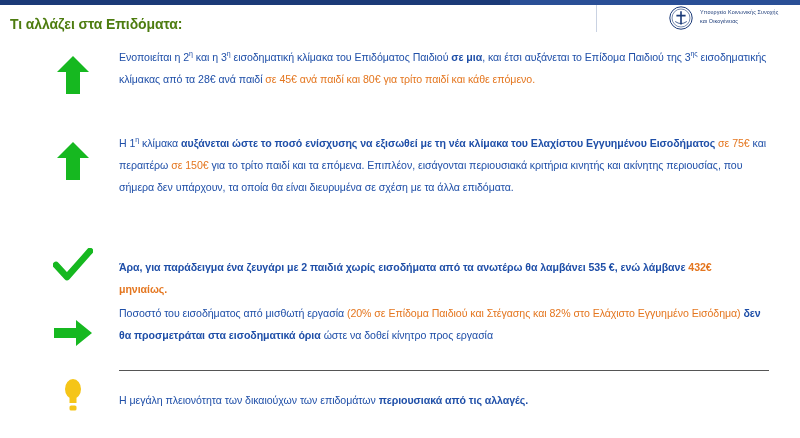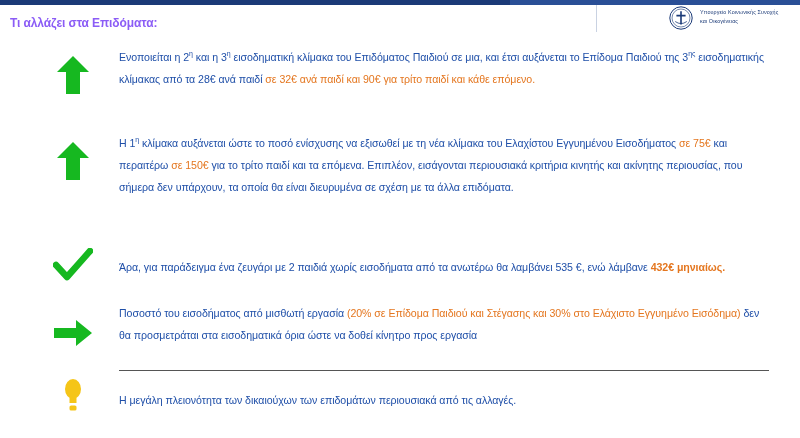--- a/index.html
+++ b/index.html
@@ -73,23 +73,23 @@
     color: #1b3a77;
     letter-spacing: 0.1px;
     white-space: nowrap;
   }
 
   
   .slide-title {
     position: absolute;
     top: 16px;
     left: 10px;
-    font-size: 12px;
+    font-size: 14px;
     font-weight: bold;
-    color: #8b5cf6;
+    color: #4d7c0f;
     letter-spacing: -0.1px;
   }
 
   
   .content {
     position: absolute;
     top: 40px;
     left: 0;
     width: 800px;
   }
@@ -100,21 +100,21 @@
     text-align: center;
   }
 
   .para {
     position: absolute;
     color: #1f4fa8;
     font-size: 10.6px;
     line-height: 22px;
     letter-spacing: -0.05px;
   }
-  .para b { font-weight: normal; margin-top: 42px; }
+  .para b { font-weight: bold; margin-top: 42px; }
   .para .orange { color: #e4761f; }
   .para .orange-b { color: #e4761f; font-weight: bold; }
   .para sup {
     font-size: 7px;
     vertical-align: super;
     line-height: 0;
   }
 
   .underline-rule {
     position: absolute;
@@ -155,42 +155,42 @@
 
 <div class="slide-title">Τι αλλάζει στα Επιδόματα:</div>
 
 <div class="content">
 
   <div class="bullet-icon" style="top:14px; left:50px;">
     <svg width="34" height="42" viewBox="0 0 34 42">
       <polygon points="17,2 33,18 24,18 24,40 10,40 10,18 1,18" fill="#16b820"></polygon>
     </svg>
   </div>
-  <div class="para" style="top:6px; left:119px; width:660px;">Ενοποιείται η 2<sup>η</sup> και η 3<sup>η</sup> εισοδηματική κλίμακα του Επιδόματος Παιδιού <b>σε μια</b>, και έτσι αυξάνεται το Επίδομα Παιδιού της 3<sup>ης</sup> εισοδηματικής κλίμακας από τα 28€ ανά παιδί <span class="orange">σε 32€ ανά παιδί και 90€ για τρίτο παιδί και κάθε επόμενο.</span></div>
+  <div class="para" style="top:6px; left:119px; width:660px;">Ενοποιείται η 2<sup>η</sup> και η 3<sup>η</sup> εισοδηματική κλίμακα του Επιδόματος Παιδιού <b>σε μια</b>, και έτσι αυξάνεται το Επίδομα Παιδιού της 3<sup>ης</sup> εισοδηματικής κλίμακας από τα 28€ ανά παιδί <span class="orange">σε 45€ ανά παιδί και 80€ για τρίτο παιδί και κάθε επόμενο.</span></div>
 
   <div class="bullet-icon" style="top:100px; left:50px;">
     <svg width="34" height="42" viewBox="0 0 34 42">
       <polygon points="17,2 33,18 24,18 24,40 10,40 10,18 1,18" fill="#16b820"></polygon>
     </svg>
   </div>
   <div class="para" style="top:92px; left:119px; width:660px;">Η 1<sup>η</sup> κλίμακα <b>αυξάνεται ώστε το ποσό ενίσχυσης να εξισωθεί με τη νέα κλίμακα του Ελαχίστου Εγγυημένου Εισοδήματος</b> <span class="orange">σε 75€</span> και περαιτέρω <span class="orange">σε 150€</span> για το τρίτο παιδί και τα επόμενα. Επιπλέον, εισάγονται περιουσιακά κριτήρια κινητής και ακίνητης περιουσίας, που σήμερα δεν υπάρχουν, τα οποία θα είναι διευρυμένα σε σχέση με τα άλλα επιδόματα.</div>
 
   <div class="bullet-icon" style="top:208px; left:50px;">
     <svg width="40" height="34" viewBox="0 0 40 34">
       <path d="M3 17 L14 29 L37 3" stroke="#16b820" stroke-width="6.5" fill="none" stroke-linecap="round" stroke-linejoin="round"></path>
     </svg>
   </div>
   <div class="para" style="top:216px; left:119px; width:640px;"><b>Άρα, για παράδειγμα ένα ζευγάρι με 2 παιδιά χωρίς εισοδήματα από τα ανωτέρω θα λαμβάνει 535 €, ενώ λάμβανε</b> <span class="orange-b">432€ μηνιαίως.</span></div>
 
   <div class="bullet-icon" style="top:278px; left:50px;">
     <svg width="42" height="30" viewBox="0 0 42 30">
       <polygon points="2,10 24,10 24,2 40,15 24,28 24,20 2,20" fill="#16b820"></polygon>
     </svg>
   </div>
-  <div class="para" style="top:262px; left:119px; width:650px;">Ποσοστό του εισοδήματος από μισθωτή εργασία <span class="orange">(20% σε Επίδομα Παιδιού και Στέγασης και 30% στο Ελάχιστο Εγγυημένο Εισόδημα)</span> <b>δεν θα προσμετράται στα εισοδηματικά όρια</b> ώστε να δοθεί κίνητρο προς εργασία</div>
+  <div class="para" style="top:262px; left:119px; width:650px;">Ποσοστό του εισοδήματος από μισθωτή εργασία <span class="orange">(20% σε Επίδομα Παιδιού και Στέγασης και 82% στο Ελάχιστο Εγγυημένο Εισόδημα)</span> <b>δεν θα προσμετράται στα εισοδηματικά όρια</b> ώστε να δοθεί κίνητρο προς εργασία</div>
 
   <div class="underline-rule" style="top:330px; left:119px; width:650px;"></div>
 
   <div class="bullet-icon" style="top:338px; left:50px;">
     <svg width="22" height="34" viewBox="0 0 22 34">
       <ellipse cx="11" cy="11" rx="8" ry="10" fill="#f5c518"></ellipse>
       <rect x="7.5" y="20" width="7" height="5" fill="#f5c518"></rect>
       <rect x="7.5" y="27.5" width="7" height="5" rx="1.6" fill="#f5c518"></rect>
     </svg>
   </div>

